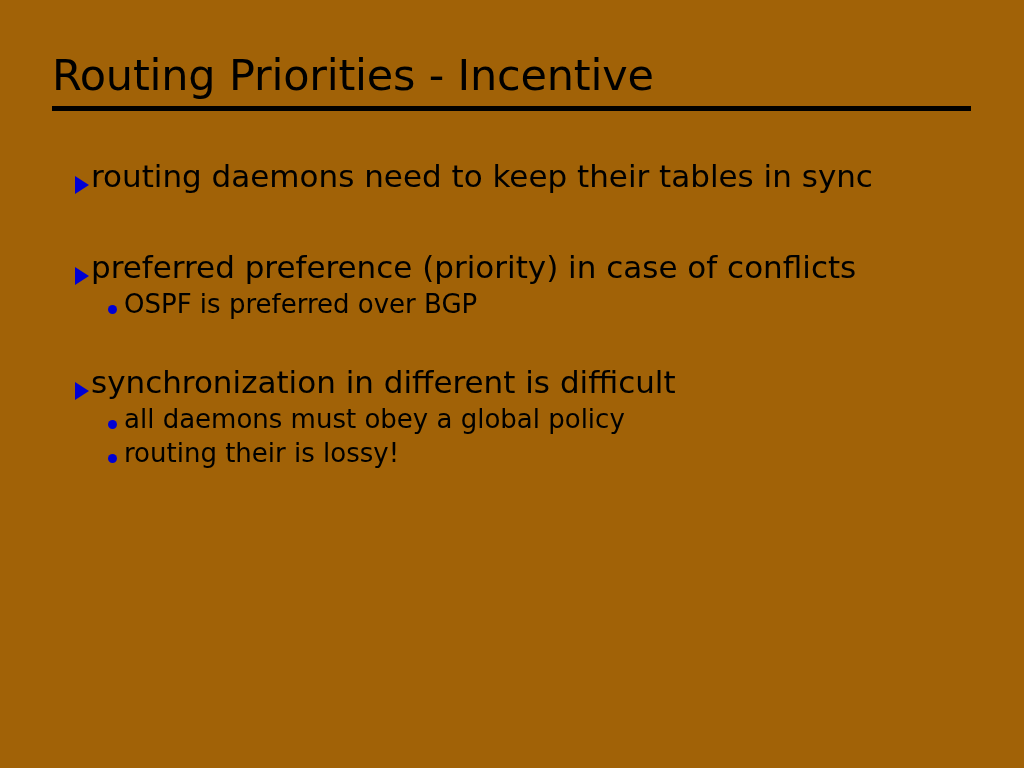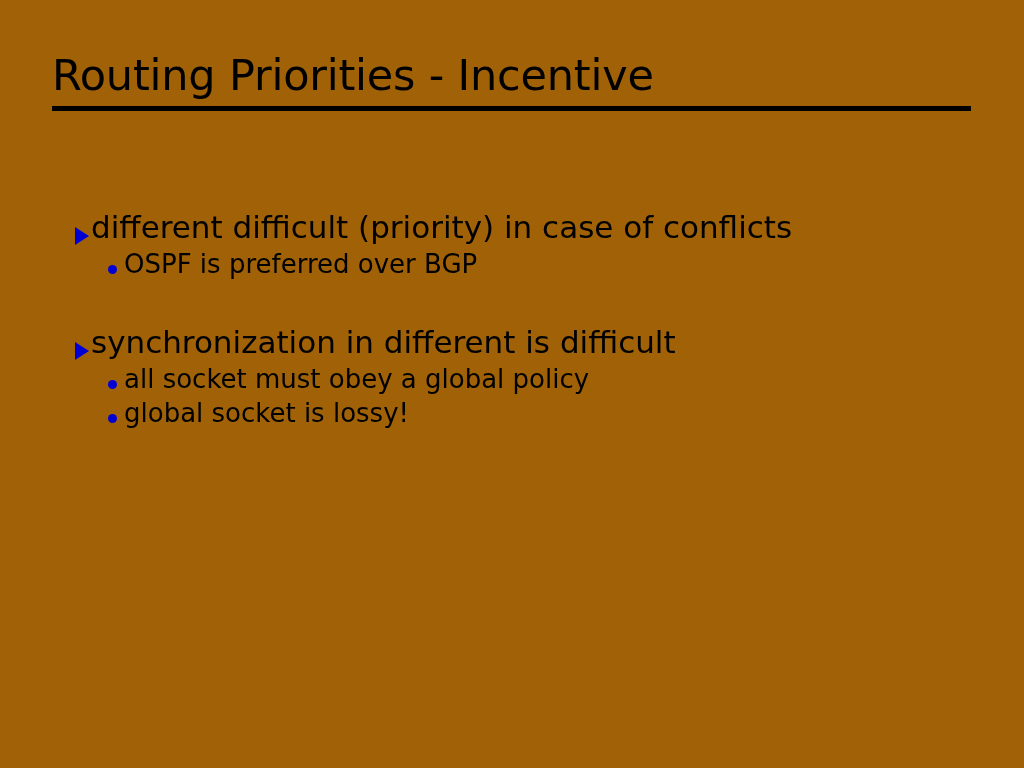--- a/index.html
+++ b/index.html
@@ -126,48 +126,54 @@
 
 <div class="slide">
 
   <div class="title-block">
     <div class="slide-title">Routing Priorities - Incentive</div>
     <div class="title-rule"></div>
   </div>
 
   <div class="body-block">
 
+    <div class="bullet-group">
+      <div class="l1">
+        <span class="marker"><span class="tri"></span></span>
+        <span class="text">routing daemons need to keep their tables in sync</span>
+      </div>
+    </div>
 
     <div class="gap-lg"></div>
 
     <div class="bullet-group">
       <div class="l1">
         <span class="marker"><span class="tri"></span></span>
-        <span class="text">different difficult (priority) in case of conflicts</span>
+        <span class="text">preferred preference (priority) in case of conflicts</span>
       </div>
       <div class="l2">
         <span class="marker"><span class="dot"></span></span>
         <span class="text">OSPF is preferred over BGP</span>
       </div>
     </div>
 
     <div class="gap-md"></div>
 
     <div class="bullet-group">
       <div class="l1">
         <span class="marker"><span class="tri"></span></span>
         <span class="text">synchronization in different is difficult</span>
       </div>
       <div class="l2">
         <span class="marker"><span class="dot"></span></span>
-        <span class="text">all socket must obey a global policy</span>
+        <span class="text">all daemons must obey a global policy</span>
       </div>
       <div class="l2">
         <span class="marker"><span class="dot"></span></span>
-        <span class="text">global socket is lossy!</span>
+        <span class="text">routing their is lossy!</span>
       </div>
     </div>
 
     <div class="gap-sm"></div>
 
 
   </div>
 </div>
 
 </body></html>

